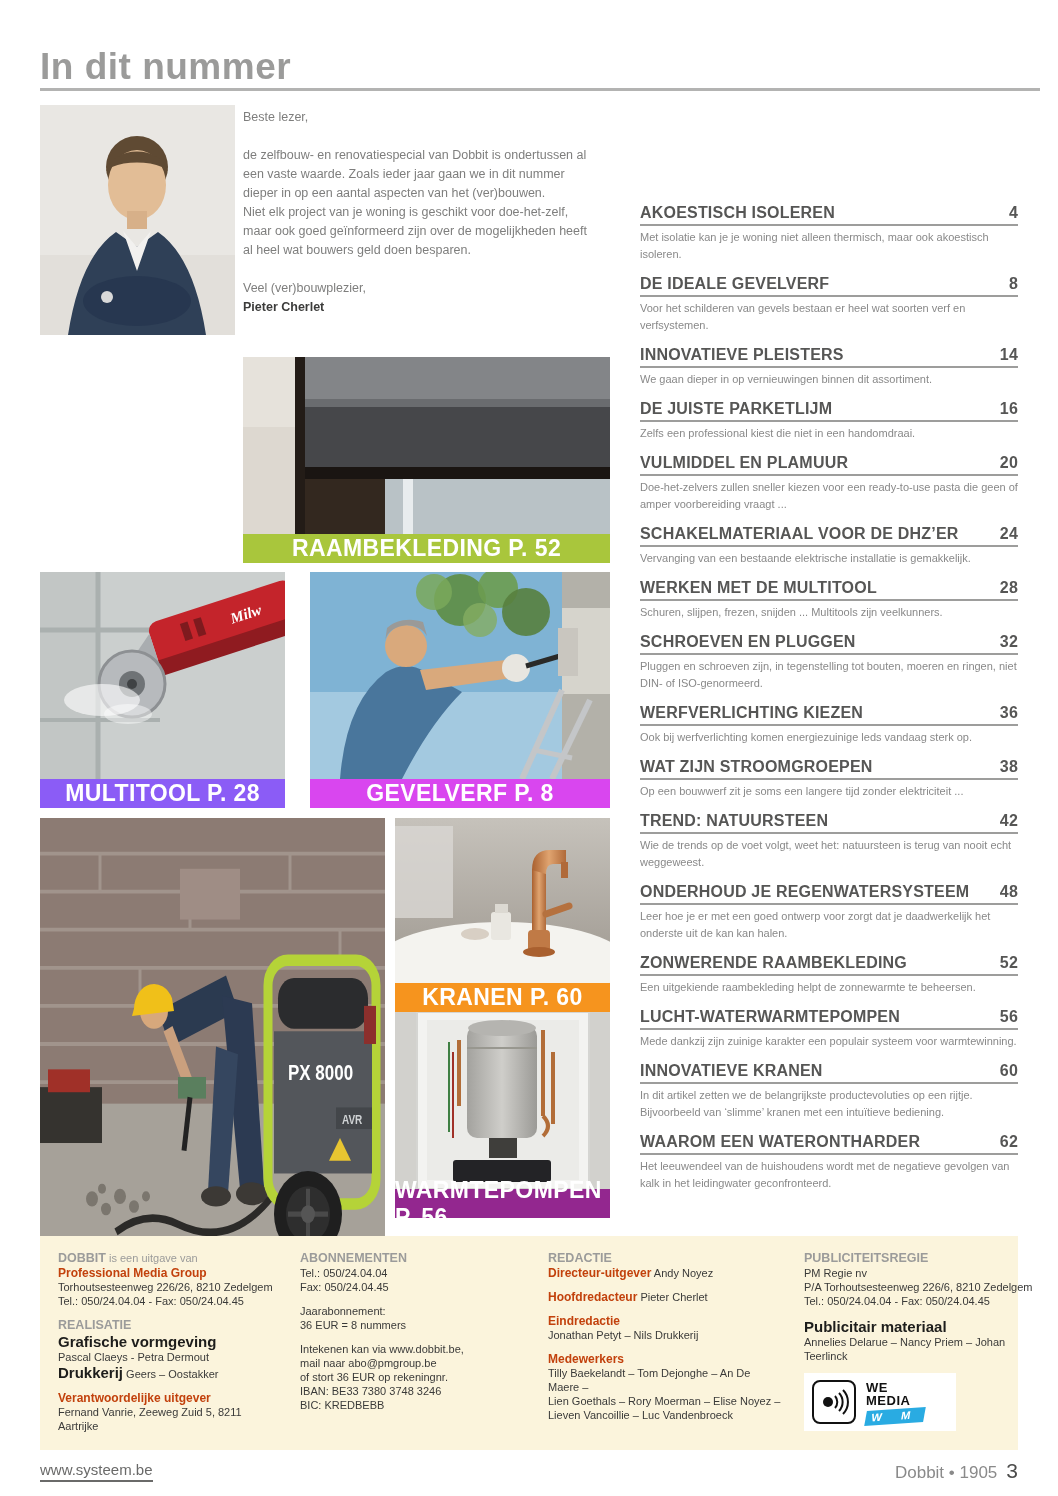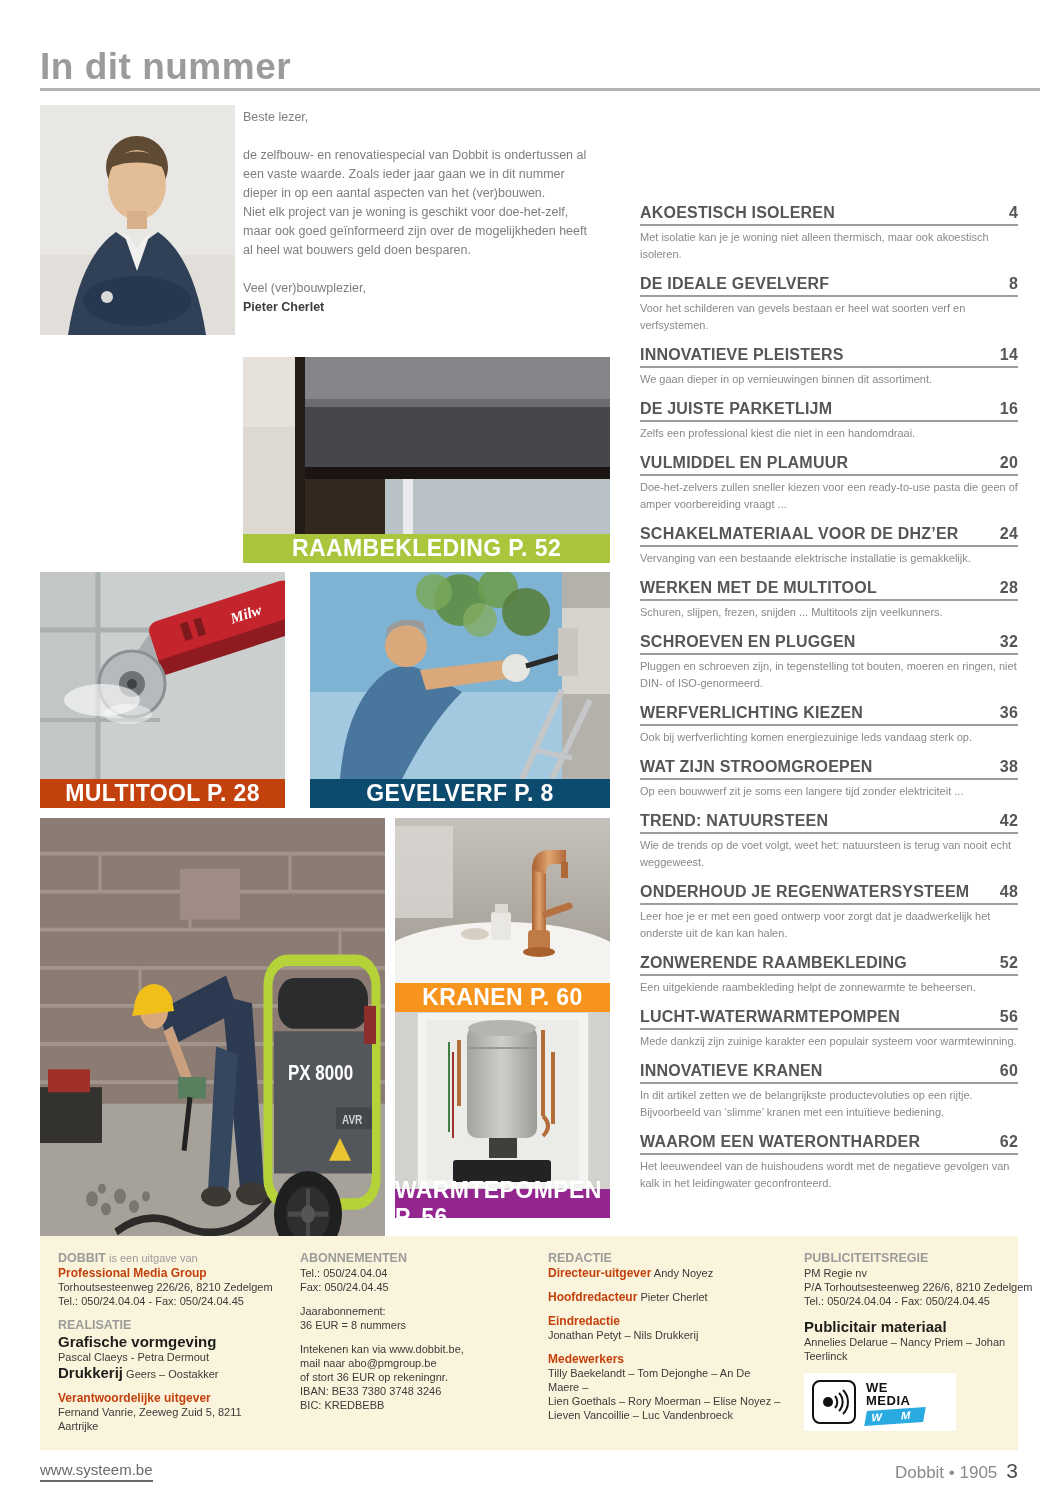--- a/index.html
+++ b/index.html
@@ -274,21 +274,21 @@
         <rect x="164" y="44" width="8" height="18" fill="#7e1a1e"></rect>
         <text x="200" y="60" font-size="15" font-style="italic" font-weight="bold" fill="#ffffff" font-family="Liberation Serif, serif">Milw</text>
         <polygon points="118,44 92,64 118,84" fill="#a9adb0"></polygon>
       </g>
       <circle cx="92" cy="112" r="33" fill="#b7babd" stroke="#8d9093" stroke-width="3"></circle>
       <circle cx="92" cy="112" r="13" fill="#6f7376"></circle>
       <circle cx="92" cy="112" r="5" fill="#3f4244"></circle>
       <ellipse cx="62" cy="128" rx="38" ry="16" fill="#ffffff" opacity="0.6"></ellipse>
       <ellipse cx="88" cy="142" rx="24" ry="10" fill="#ffffff" opacity="0.45"></ellipse>
     </svg>
-    <figcaption class="banner" style="background: #c2410c;">MULTITOOL  P. 28</figcaption>
+    <figcaption class="banner" style="background: #8b5cf6;">MULTITOOL  P. 28</figcaption>
   </figure>
 
   <figure class="fig" id="fig-gevel" style="margin:0;">
     <svg viewBox="0 0 300 207" preserveAspectRatio="none">
       <rect width="300" height="207" fill="#7fb3d4"></rect>
       <rect y="120" width="300" height="87" fill="#a3c9e0"></rect>
       <circle cx="150" cy="28" r="26" fill="#5e8d43" opacity="0.9"></circle>
       <circle cx="188" cy="16" r="20" fill="#6d9c50" opacity="0.9"></circle>
       <circle cx="216" cy="40" r="24" fill="#587f3e" opacity="0.9"></circle>
       <circle cx="124" cy="20" r="18" fill="#7aa85a" opacity="0.85"></circle>
@@ -299,21 +299,21 @@
       <line x1="242" y1="207" x2="280" y2="128" stroke="#c4c6c8" stroke-width="6"></line>
       <line x1="224" y1="178" x2="262" y2="186" stroke="#c4c6c8" stroke-width="5"></line>
       <path d="M30 207 Q36 130 76 100 Q96 88 116 100 L152 120 Q120 152 92 207 Z" fill="#49769c"></path>
       <circle cx="96" cy="74" r="21" fill="#d9a97c"></circle>
       <path d="M75 70 a22 18 0 0 1 42 -6 l-4 -14 a26 16 0 0 0 -36 6 z" fill="#9a9a98"></path>
       <polygon points="110,98 196,88 202,106 116,118" fill="#d9a97c"></polygon>
       <circle cx="206" cy="96" r="14" fill="#e8e6e0"></circle>
       <line x1="216" y1="94" x2="250" y2="84" stroke="#2a2a28" stroke-width="5"></line>
       <rect x="248" y="56" width="20" height="48" fill="#c9c6bf"></rect>
     </svg>
-    <figcaption class="banner" style="background: #0c4a6e;">GEVELVERF P. 8</figcaption>
+    <figcaption class="banner" style="background: #d946ef;">GEVELVERF P. 8</figcaption>
   </figure>
 
   <figure class="fig" id="fig-stroom" style="margin:0;">
     <svg viewBox="0 0 345 371" preserveAspectRatio="none">
       <rect width="345" height="371" fill="#8c7b73"></rect>
       <g stroke="#a1948c" stroke-width="3">
         <line x1="0" y1="28" x2="345" y2="28"></line>
           <line x1="0" y1="58" x2="345" y2="58"></line>
         <line x1="0" y1="88" x2="345" y2="88"></line>
           <line x1="0" y1="118" x2="345" y2="118"></line>

